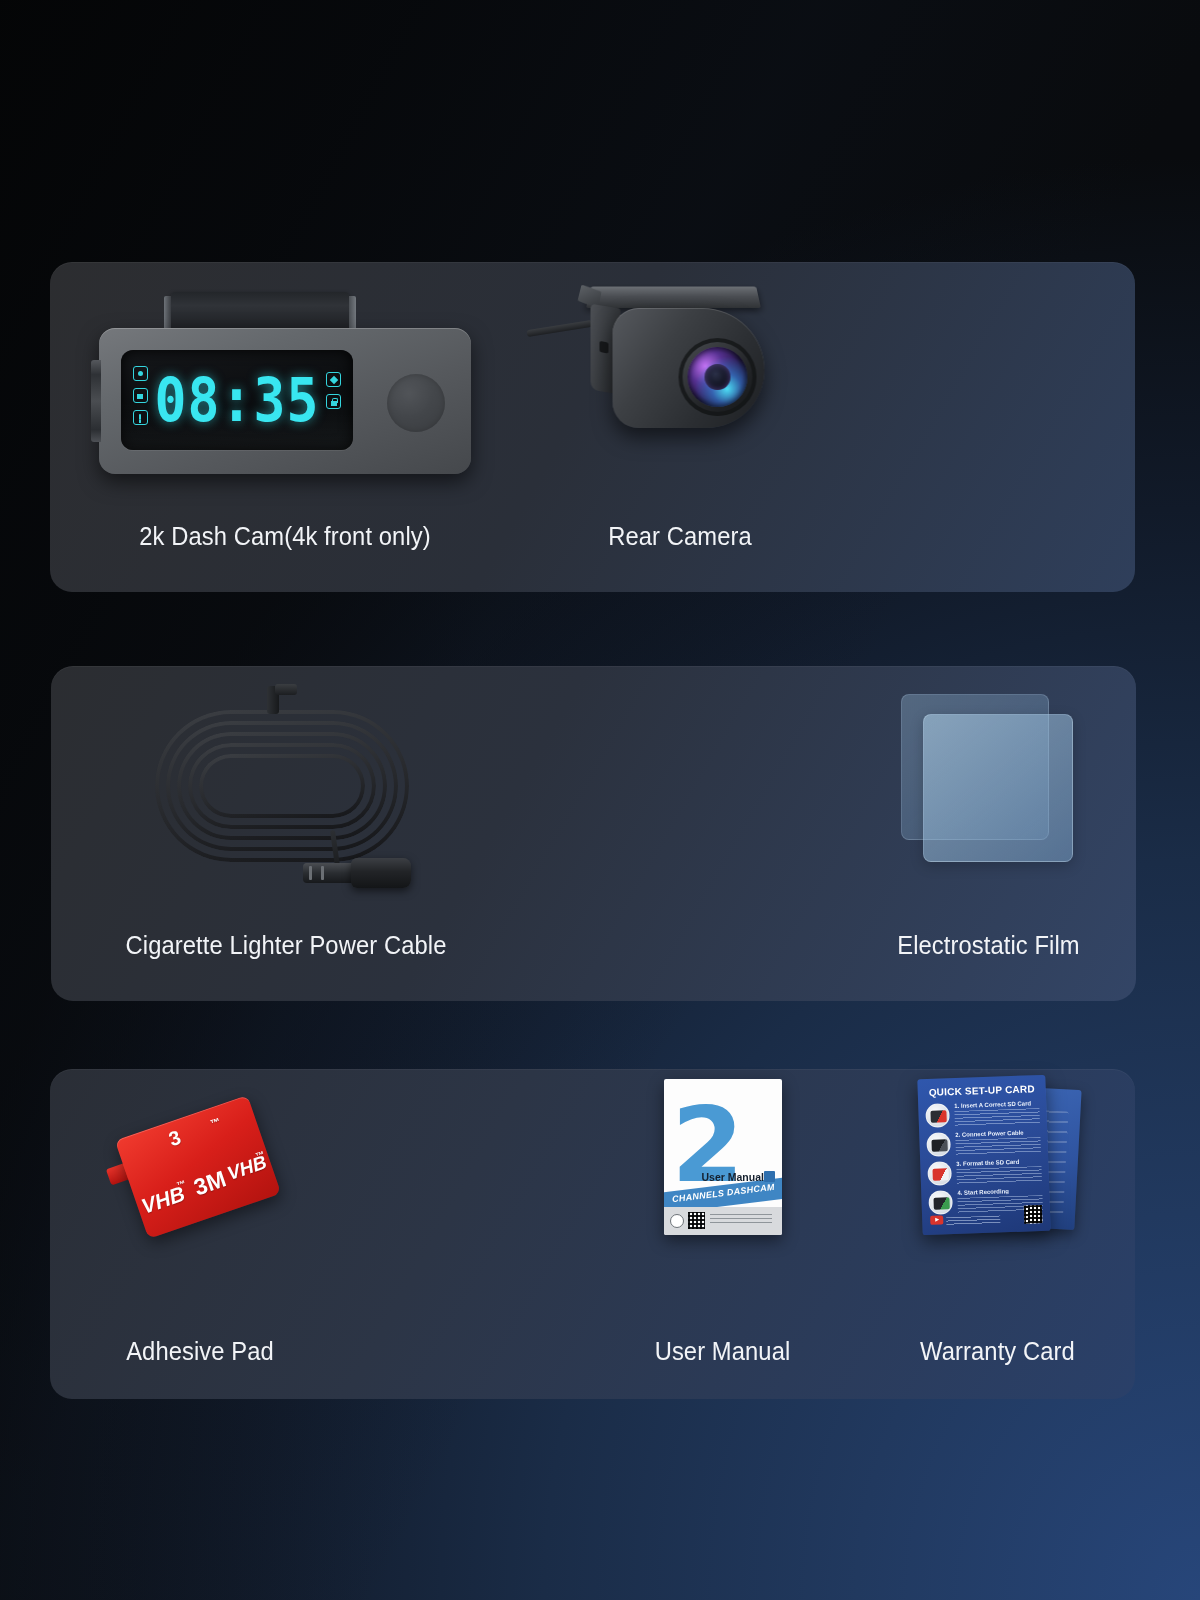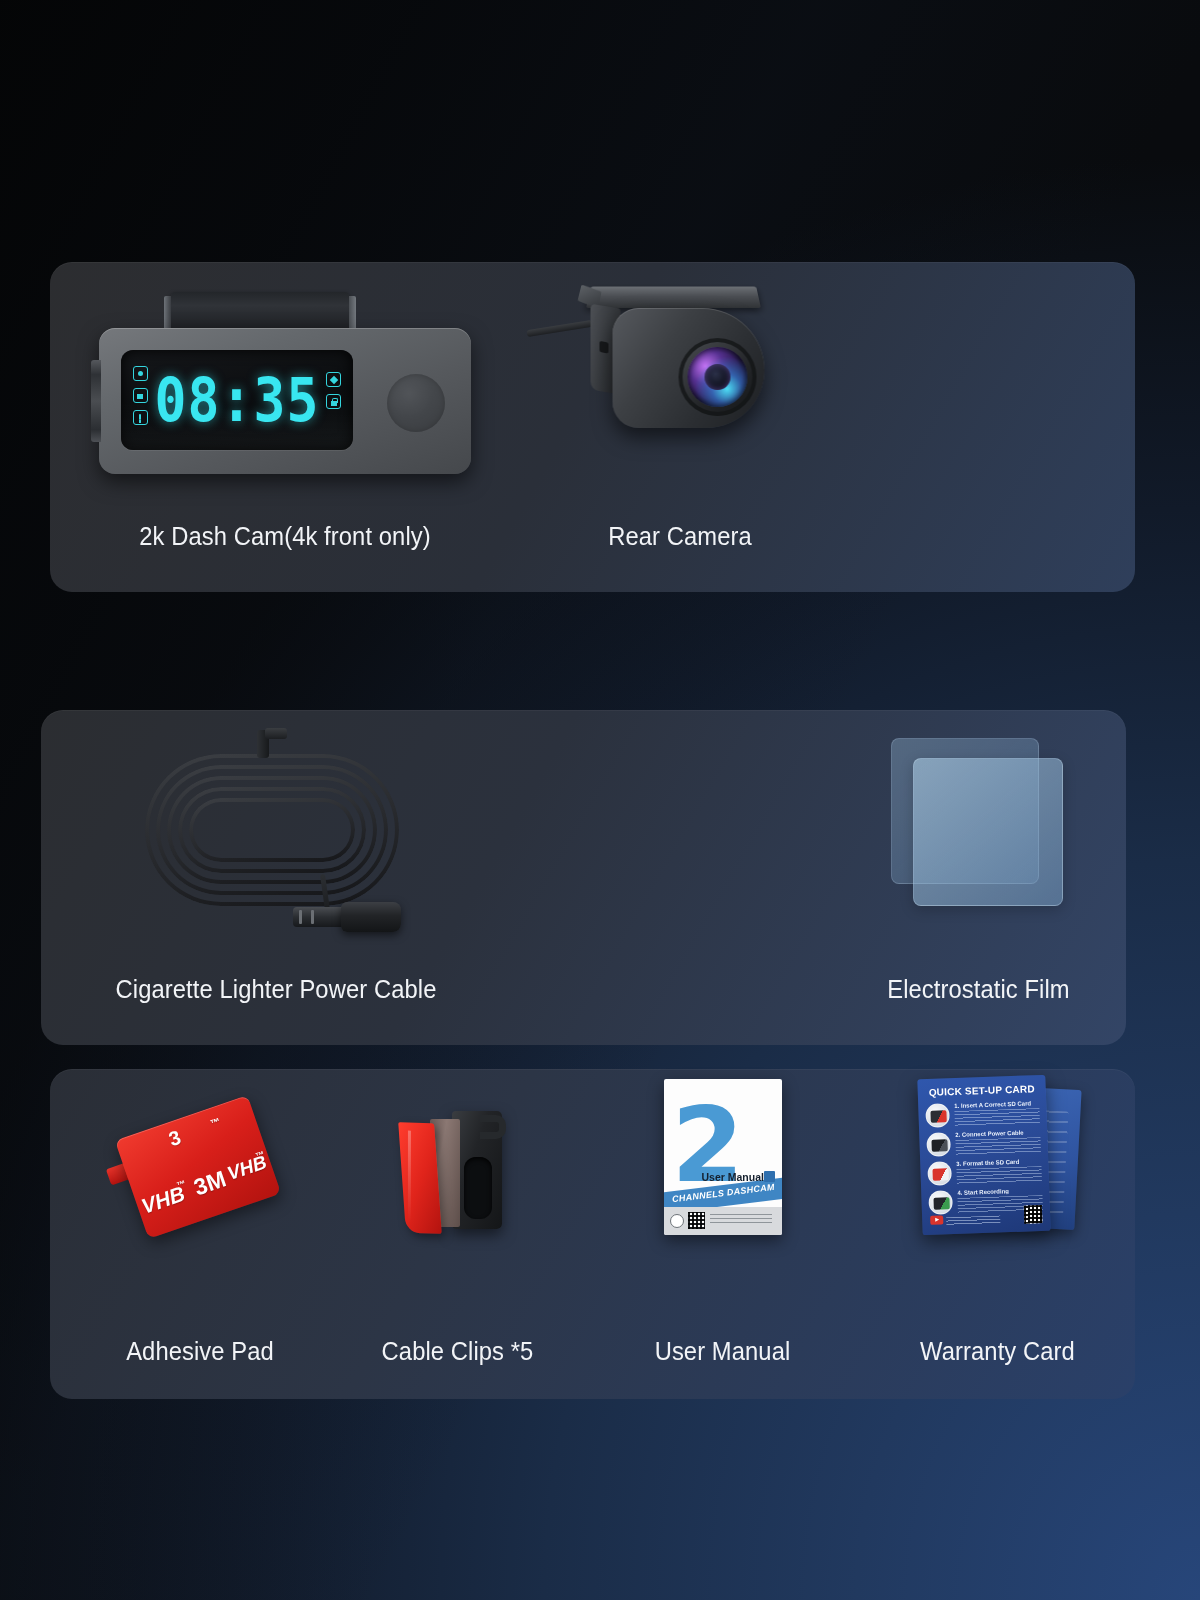--- a/index.html
+++ b/index.html
@@ -44,22 +44,22 @@
 
   
   .panel{
     position:absolute;
     border-radius:22px;
     background:linear-gradient(125deg, rgba(48,50,54,.82) 0%, rgba(40,47,60,.80) 45%, rgba(48,66,100,.72) 100%);
     box-shadow:inset 0 1px 0 rgba(255,255,255,.045);
   }
   #panel-1{ left:50px; top:262px; width:1085px; height:330px;
     background:linear-gradient(120deg, #2c2d30 0%, #2a2f39 48%, #2f3f5b 100%); }
-  #panel-2{ left:41px; top:666px; width:1085px; height:335px;
-    background:linear-gradient(120deg, #2b2d31 0%, #2b313d 42%, #334566 100%);margin-top:44px; }
+  #panel-2{ left:51px; top:666px; width:1085px; height:335px;
+    background:linear-gradient(120deg, #2b2d31 0%, #2b313d 42%, #334566 100%); }
   #panel-3{ left:50px; top:1069px; width:1085px; height:330px;
     background:linear-gradient(120deg, #2a2e36 0%, #2c3546 38%, #2a4069 100%); }
 
   .cell{ position:absolute; top:0; height:100%; }
   .label{
     position:absolute; left:0; width:100%;
     text-align:center;
     color:#f2f4f7;
     font-size:25px;
     letter-spacing:.1px;
@@ -608,32 +608,20 @@
             <div class="ap-txt ap-3">3</div>
             <div class="ap-txt ap-tm">™</div>
             <div class="ap-txt ap-tm2">™</div>
             <div class="ap-txt ap-tm3">™</div>
           </div>
         </div>
       </div>
       <div class="label" style="top:268px;">Adhesive Pad</div>
     </div>
 
-    <div class="cell" style="left:280px; width:255px;">
-      <div class="art">
-        <div class="clip">
-          <div class="cl-black"></div>
-          <div class="cl-hook"></div>
-          <div class="cl-hole"></div>
-          <div class="cl-foam"></div>
-          <div class="cl-liner"></div>
-        </div>
-      </div>
-      <div class="label" style="top:268px;">Cable Clips *5</div>
-    </div>
 
     <div class="cell" style="left:535px; width:275px;">
       <div class="art">
         <div class="manual">
           <div class="mn-page">
             <div class="mn-2">2</div>
             <div class="mn-band">
               <div class="mn-band-txt">CHANNELS DASHCAM</div>
             </div>
             <div class="mn-um">User Manual</div>

